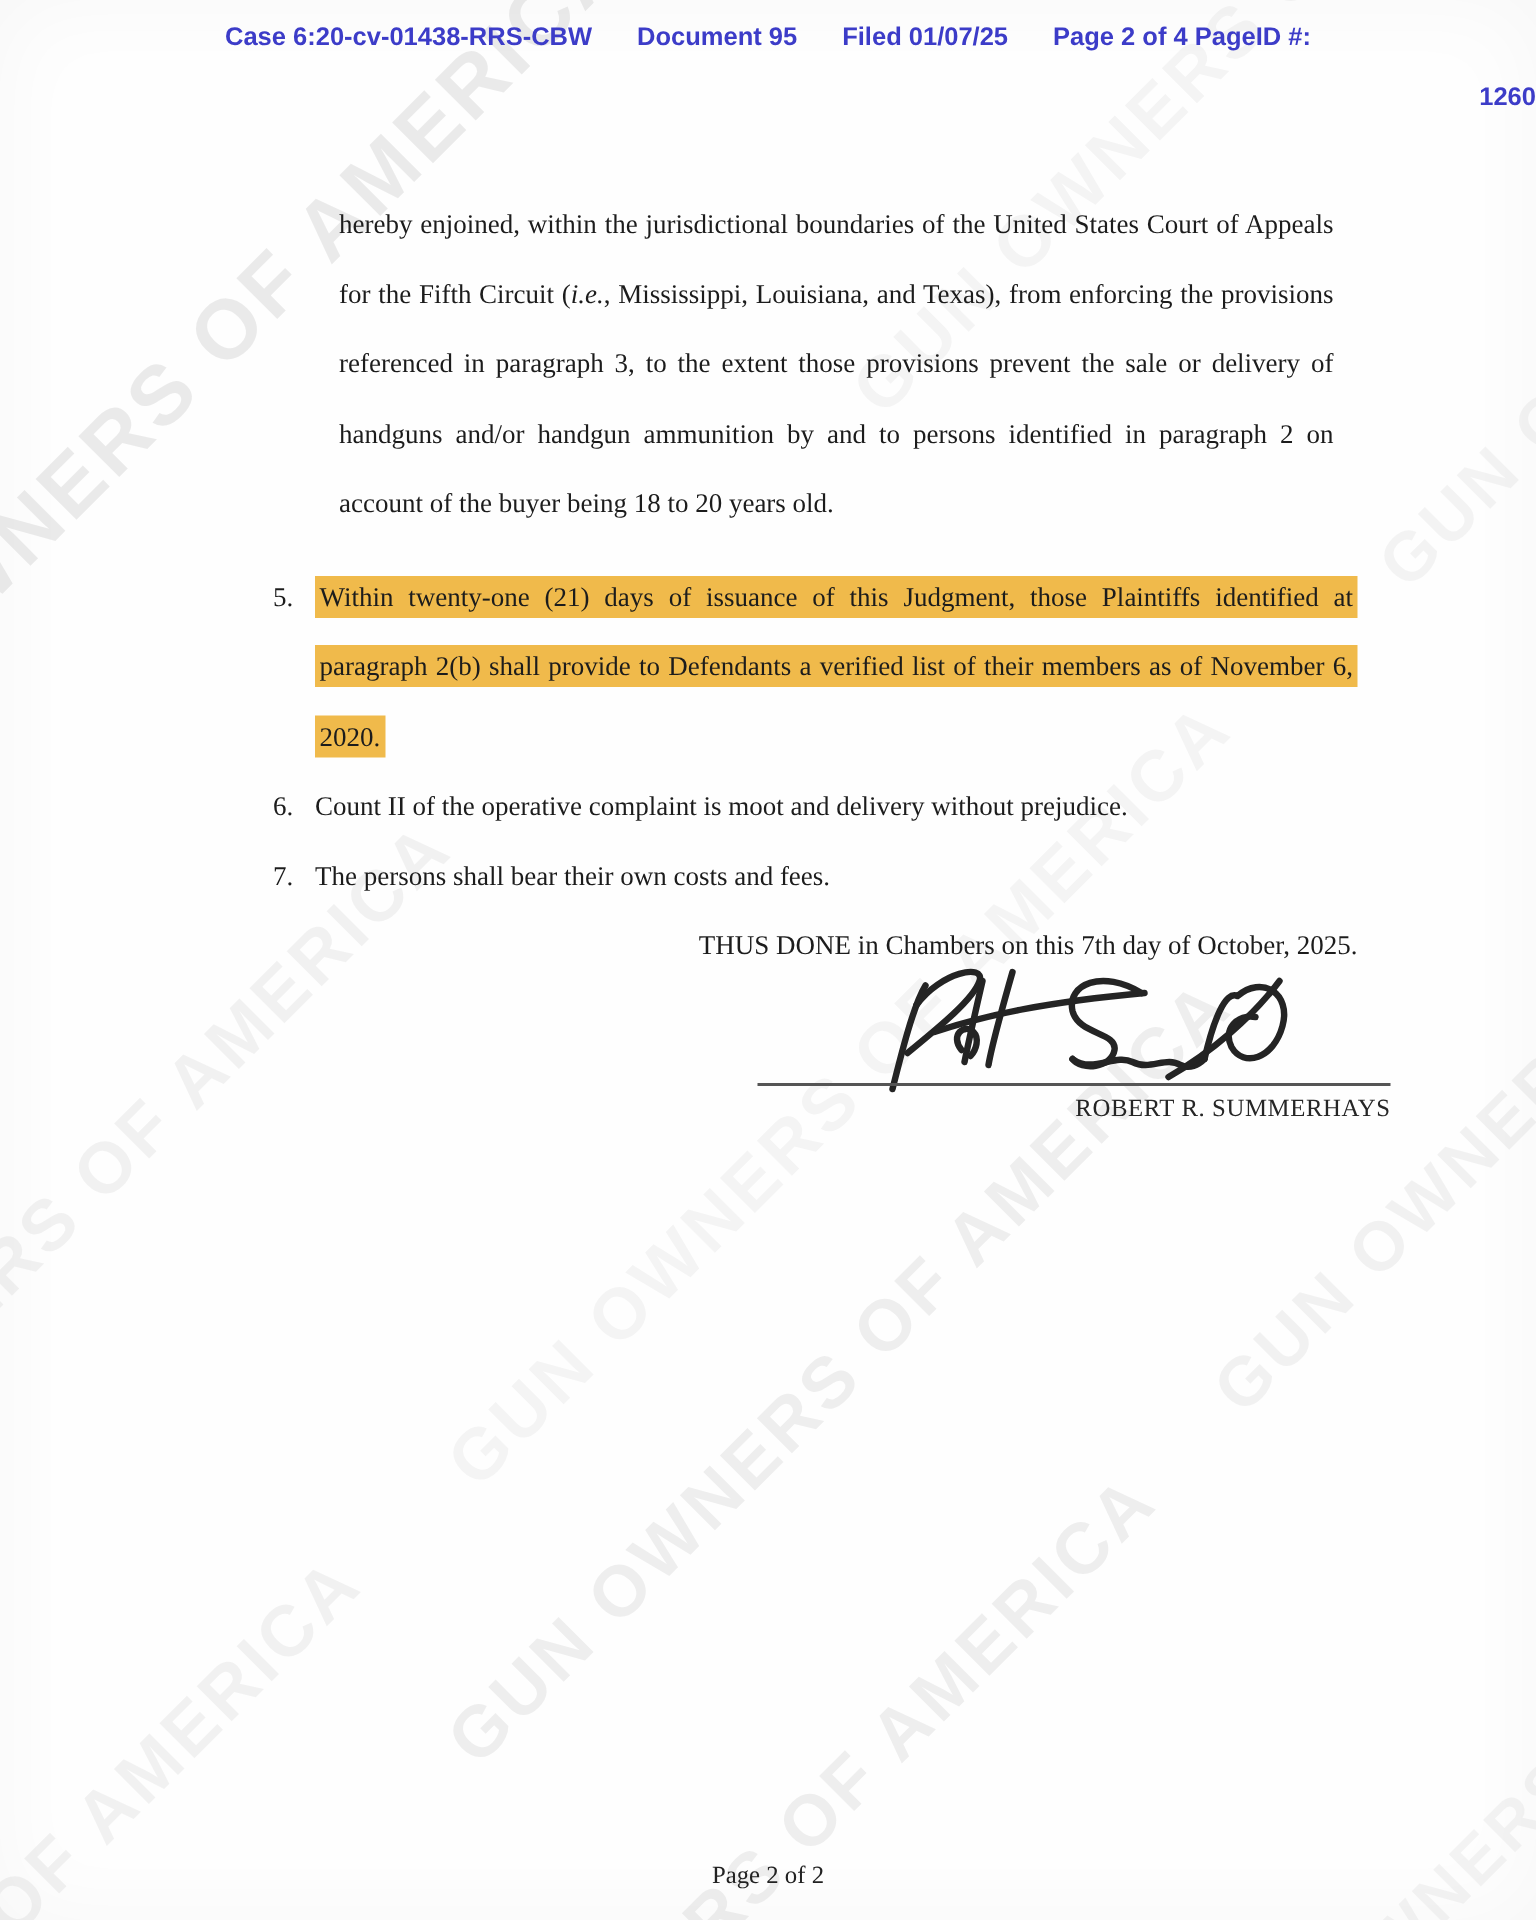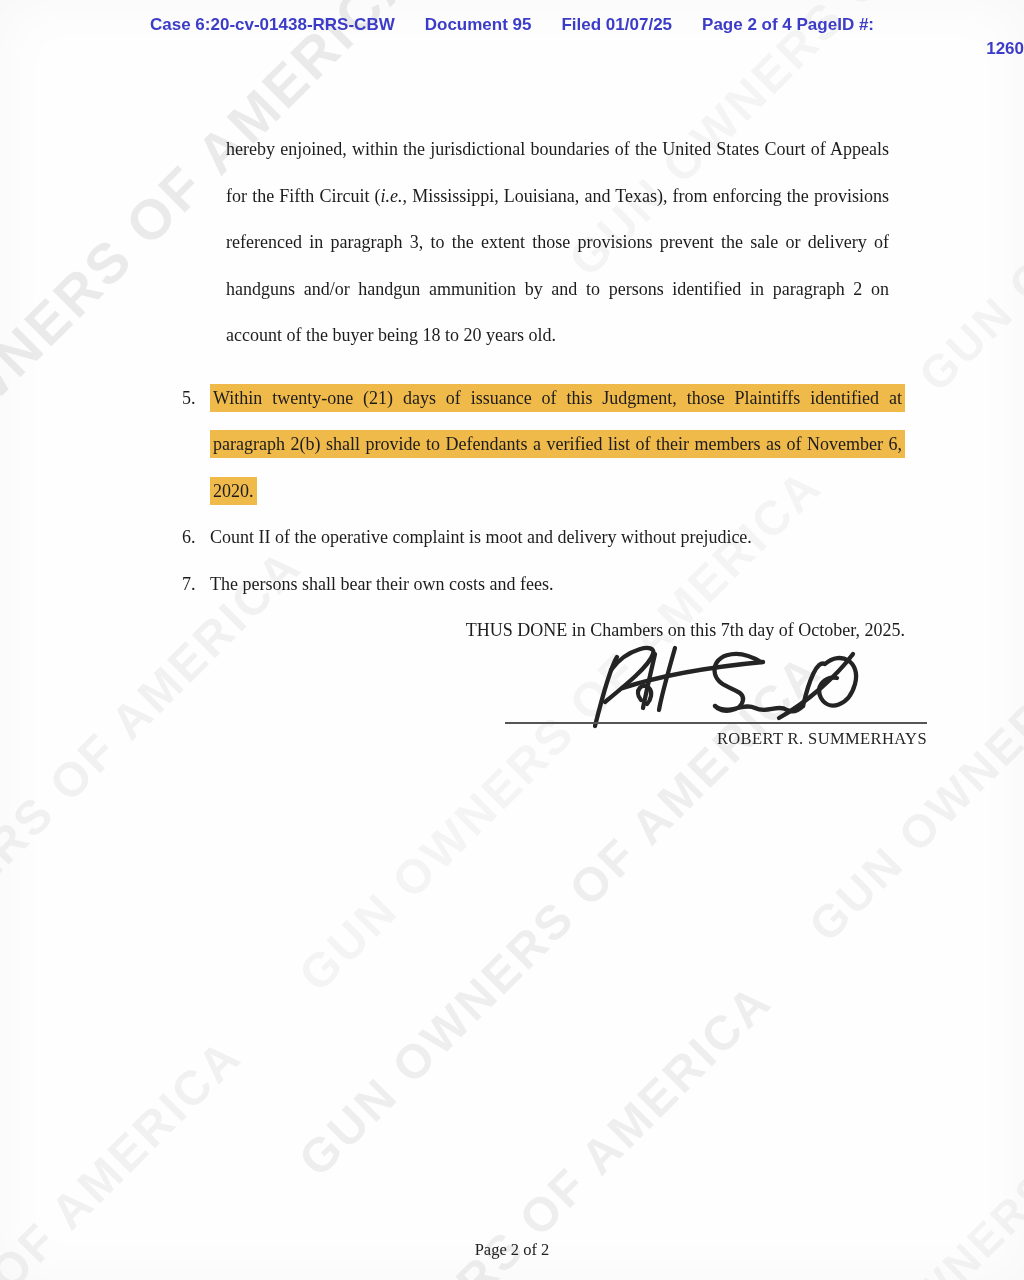--- a/index.html
+++ b/index.html
@@ -32,21 +32,21 @@
   
   .pacer-header {
     position: absolute; top: 14px; left: 0; width: 100%;
     text-align: right;
     font-family: "Liberation Sans", sans-serif;
     font-size: 17px; font-weight: bold;
     color: var(--header-text, #3c3cc8);
     line-height: 22px;
   }
   .pacer-line1 { display: flex; justify-content: center; gap: 30px; }
-  .pacer-line2 { margin-top: 2px; }
+  .pacer-line2 { margin-top: 18px; }
 
   
   .content {
     position: absolute; left: 182px; top: 110px; width: 723px;
     font-size: 18px;
     line-height: 46.5px;
     text-align: justify;
   }
   .para { margin: 16px; padding-left: 28px; }
   .item { position: relative; margin: 0; padding-left: 28px; }

